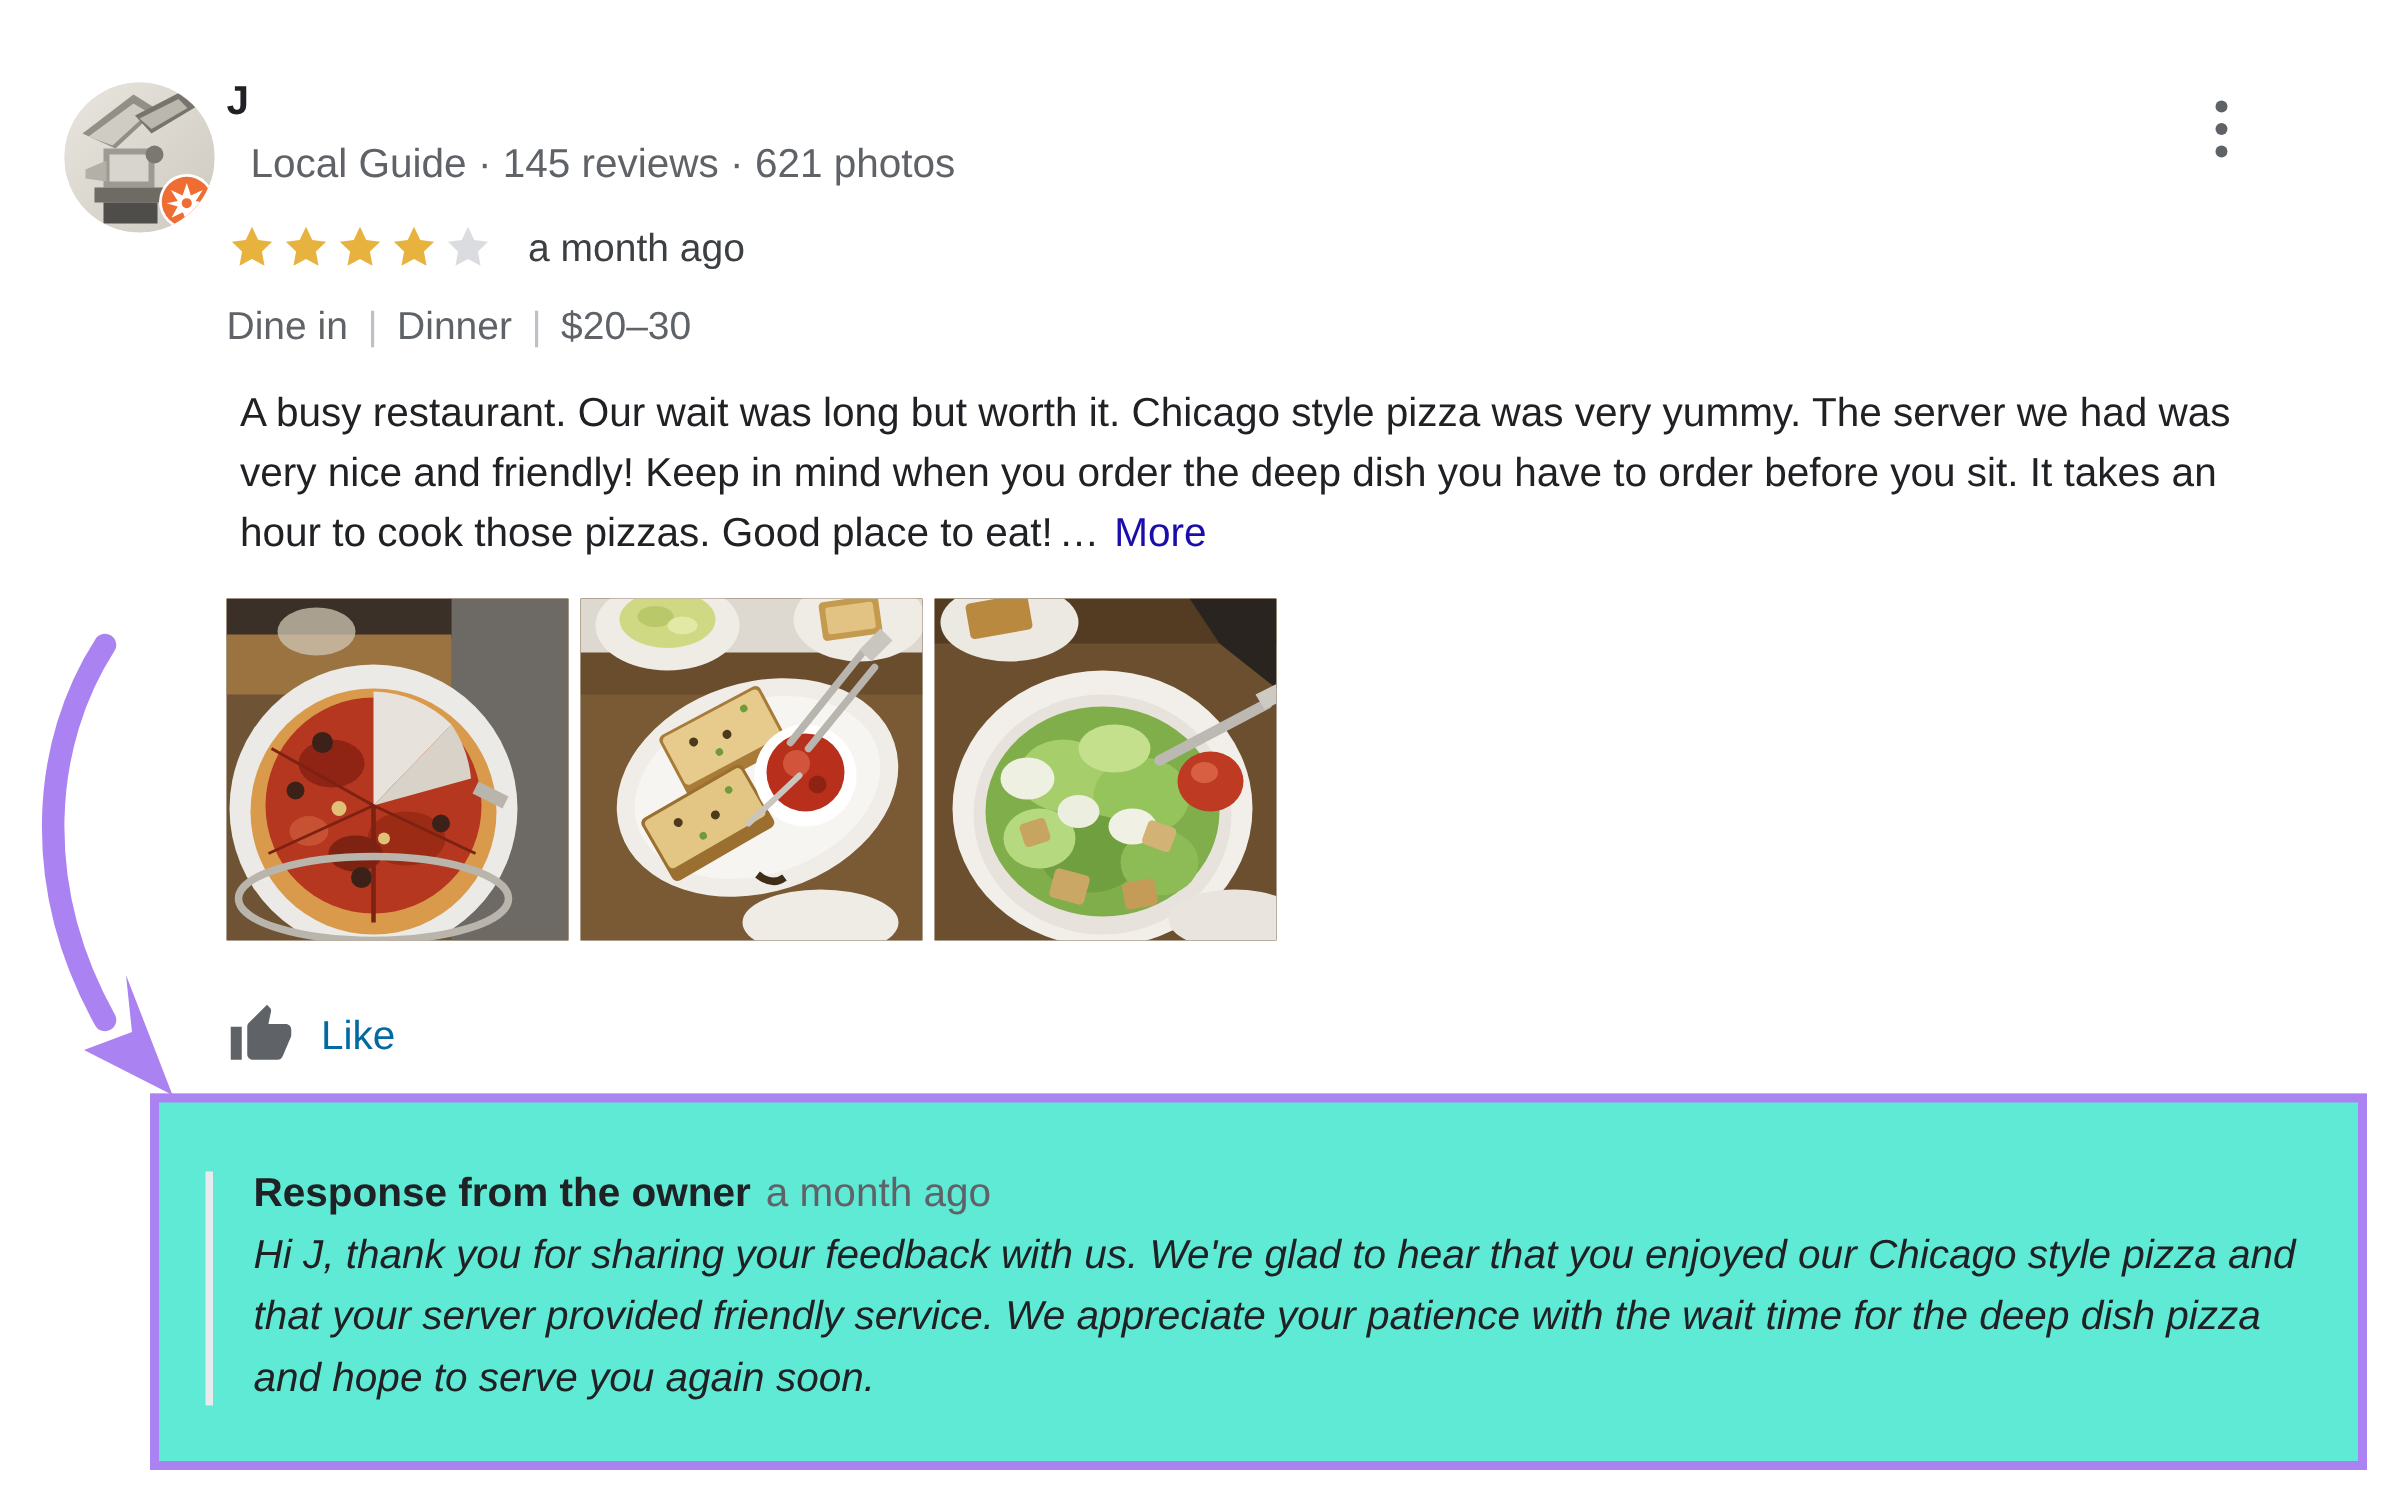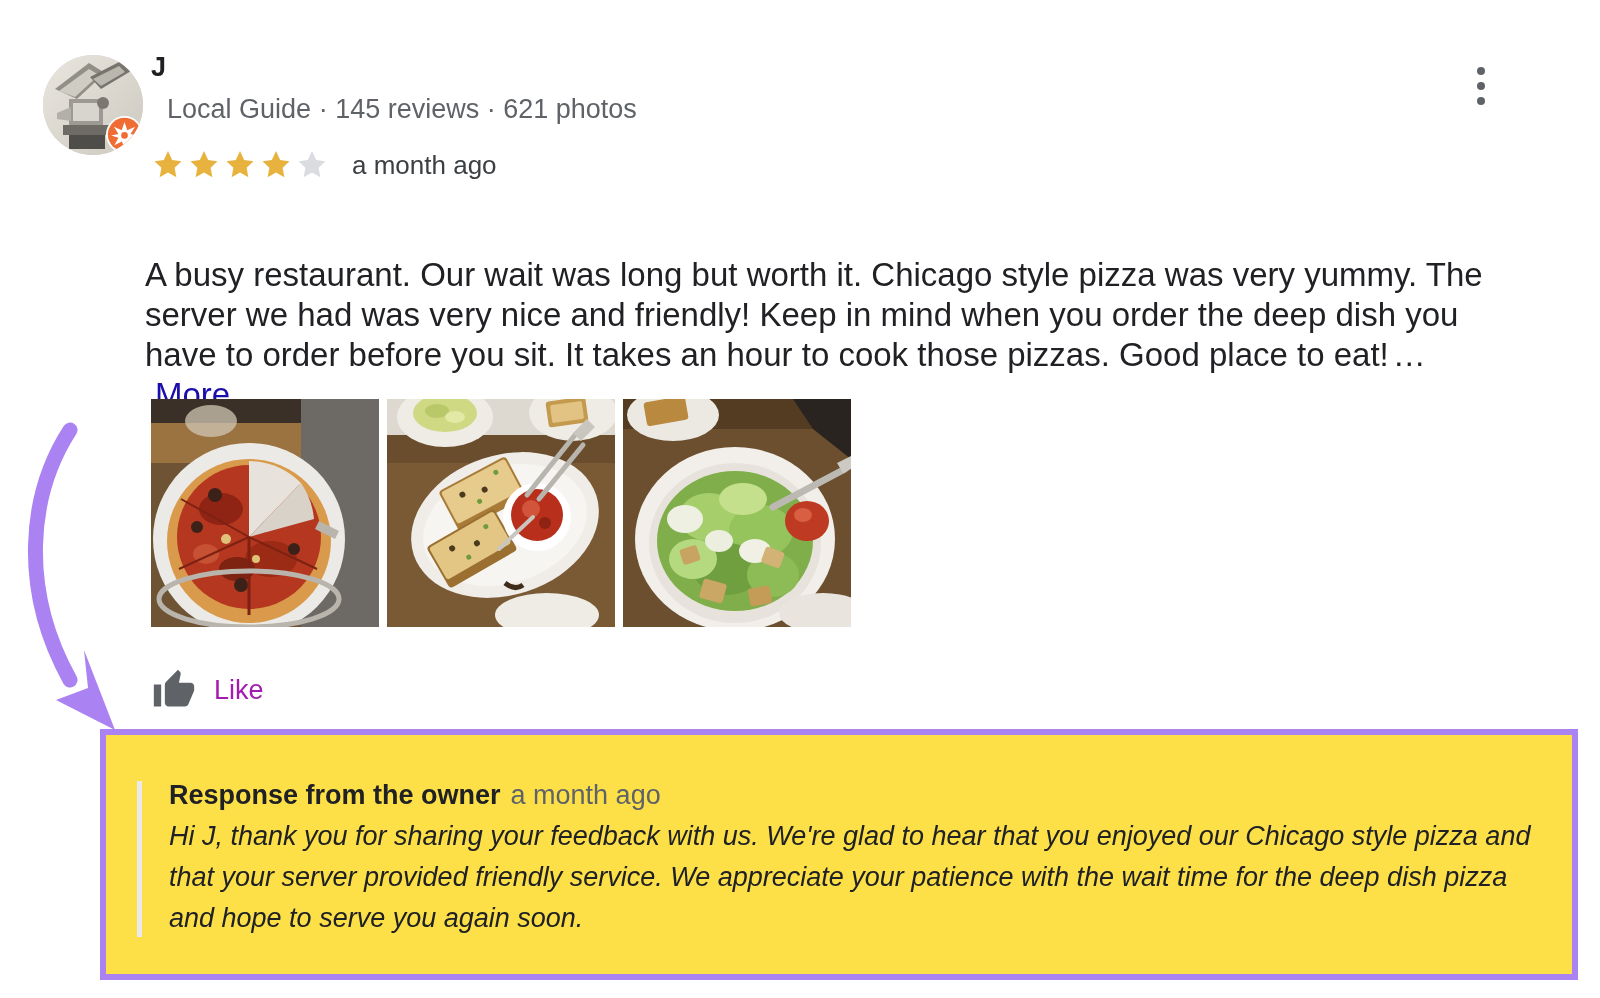--- a/index.html
+++ b/index.html
@@ -105,24 +105,24 @@
   #attributes .divider {
     display: inline-block;
     color: #bdc1c6;
     margin: 0 13px;
     font-weight: 300;
   }
 
   
   #review-text {
     position: absolute;
-    left: 145px;
+    left: 160px;
     top: 255px;
     width: 1350px;
-    font-size: 33px;
+    font-size: 27px;
     line-height: 40px;
     color: #202124;
   }
   #more-link {
     color: #1a0dab;
     margin-left: 10px;
     cursor: pointer;
     text-decoration: none;
   }
   #ellipsis { color: #202124; margin-left: 4px; }
@@ -149,34 +149,34 @@
     position: absolute;
     left: 152px;
     top: 668px;
     display: flex;
     align-items: center;
     height: 44px;
   }
   #thumb-icon { width: 44px; height: 44px; display:block; }
   #like-label {
     font-size: 27px;
-    color: #a21caf;
+    color: #0369a1;
     margin-left: 18px;
   }
 
   
   #owner-response-box {
     position: absolute;
     left: 100px;
     top: 729px;
     width: 1478px;
     height: 251px;
     box-sizing: border-box;
     border: 6px solid #ab82f2;
-    background: #fde047;
+    background: #5eead4;
   }
   #response-quote-bar {
     position: absolute;
     left: 31px;
     top: 46px;
     width: 5px;
     height: 156px;
     background: #e8eaed;
   }
   #response-inner {
@@ -288,20 +288,21 @@
         <svg viewBox="0 0 24 24" class="star">
           <path d="M12 2.2l2.95 6.28 6.55.84-4.83 4.6 1.23 6.68L12 17.38 6.1 20.6l1.23-6.68-4.83-4.6 6.55-.84z" fill="#e7b33e"></path>
         </svg>
         <svg viewBox="0 0 24 24" class="star">
           <path d="M12 2.2l2.95 6.28 6.55.84-4.83 4.6 1.23 6.68L12 17.38 6.1 20.6l1.23-6.68-4.83-4.6 6.55-.84z" fill="#dadce0"></path>
         </svg>
       </div>
     <span class="review-age">a month ago</span>
   </div>
 
+  <div id="attributes"><span>Dine in</span><span class="divider">|</span><span>Dinner</span><span class="divider">|</span><span>$20–30</span></div>
 
   <div id="review-text">
     <span>A busy restaurant. Our wait was long but worth it. Chicago style pizza was very yummy. The server we had was very nice and friendly! Keep in mind when you order the deep dish you have to order before you sit. It takes an hour to cook those pizzas. Good place to eat!</span><span id="ellipsis">…</span><a id="more-link">More</a>
   </div>
 
   <div id="photos">
 
     <div class="photo">
       <svg viewBox="0 0 228 228" width="228" height="228">
         <rect width="228" height="228" fill="#6e5435"></rect>

